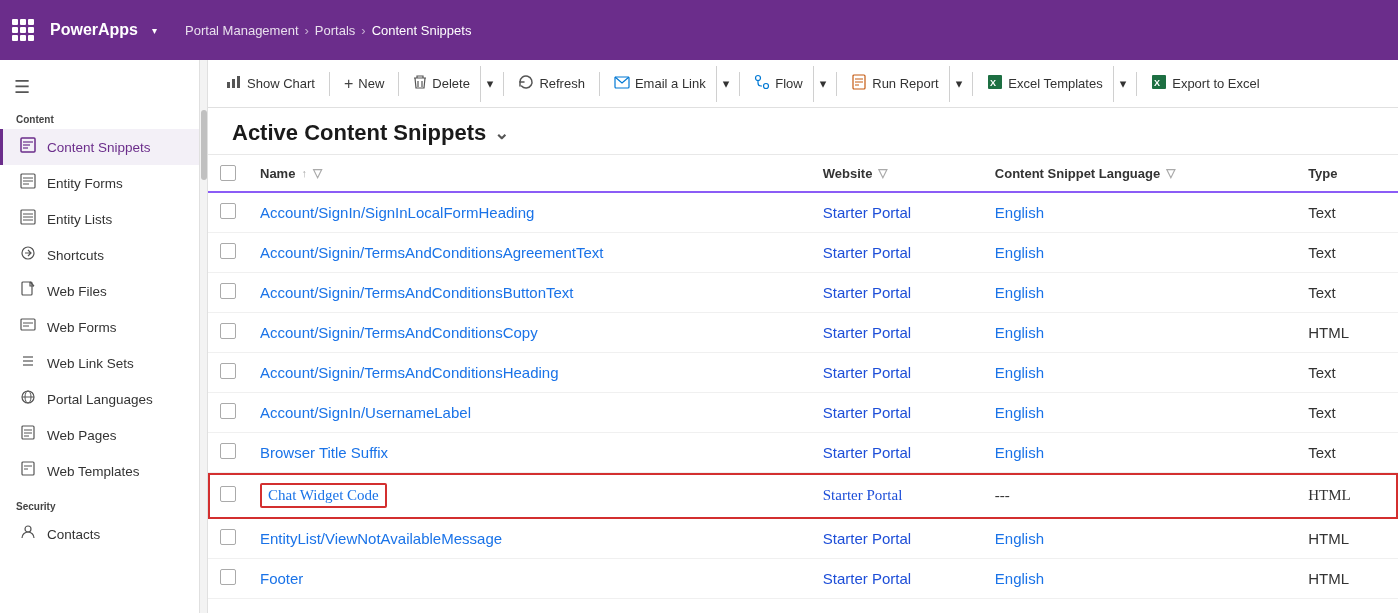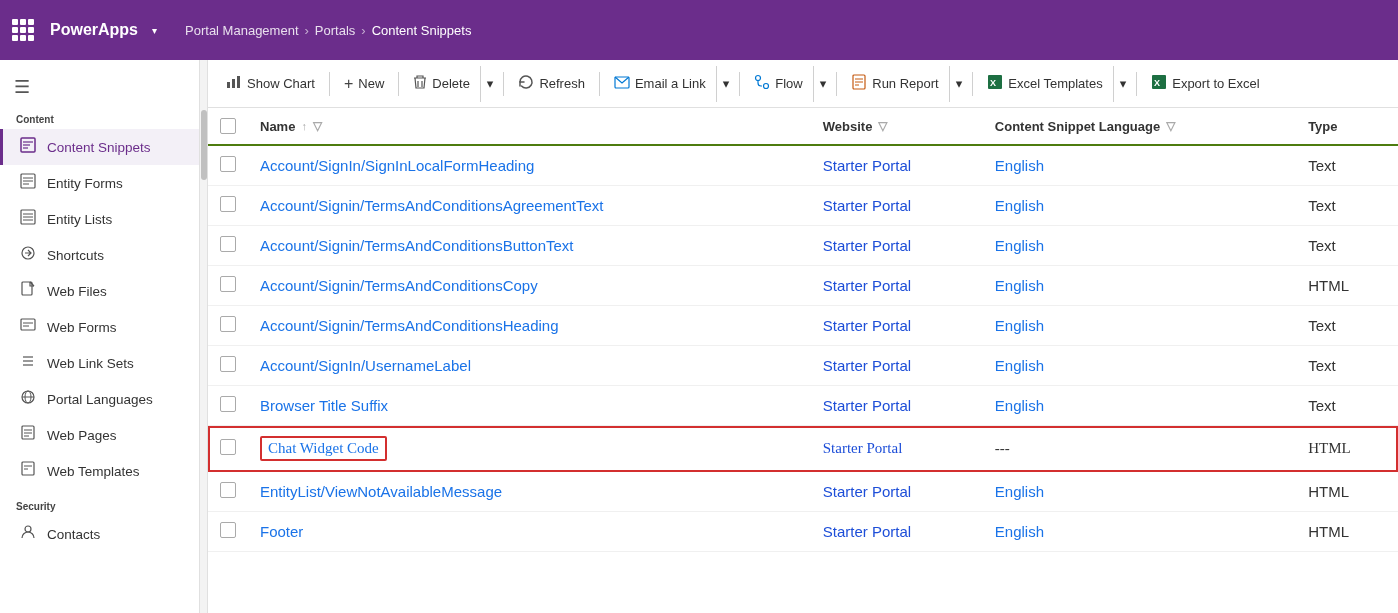--- a/index.html
+++ b/index.html
@@ -171,21 +171,21 @@
       flex: 1;
       overflow-y: auto;
       overflow-x: auto;
     }
     table {
       width: 100%;
       border-collapse: collapse;
     }
     thead tr {
       background: #fff;
-      border-bottom: 2px solid #4d7c0f;
+      border-bottom: 2px solid #8b5cf6;
     }
     thead th {
       text-align: left;
       padding: 10px 12px;
       font-weight: 600;
       font-size: 13px;
       color: #333;
       position: sticky;
       top: 0;
       background: #fff;
@@ -570,20 +570,26 @@
         <span class="icon excel-icon">
           <svg width="16" height="16" viewBox="0 0 16 16" fill="none">
               <rect x="1" y="1" width="14" height="14" rx="1" fill="#1d6f42"></rect>
               <text x="3" y="12" font-size="9" fill="white" font-weight="bold">X</text>
             </svg>
         </span>
         <span>Export to Excel</span>
       </button>
     </div>
 
+    <div class="view-title-bar">
+      <div class="view-title">
+        <span>Active Content Snippets</span>
+        <span class="dropdown-arrow">⌄</span>
+      </div>
+    </div>
 
     <div class="table-container">
       <table>
         <thead>
           <tr>
             <th class="check-col">
               <div class="th-inner">
                 <span class="check-box"></span>
               </div>
             </th>

